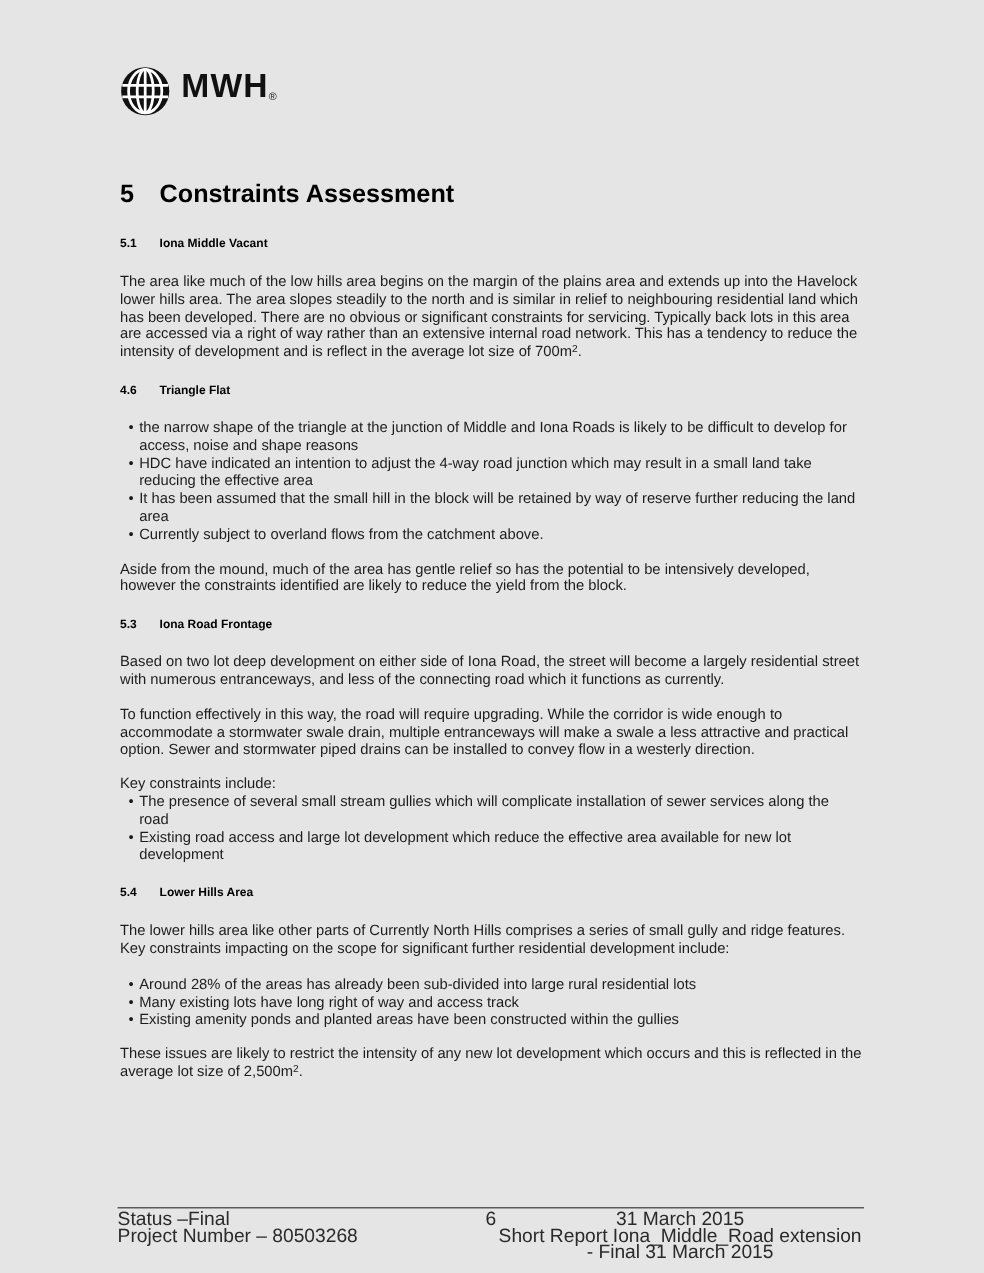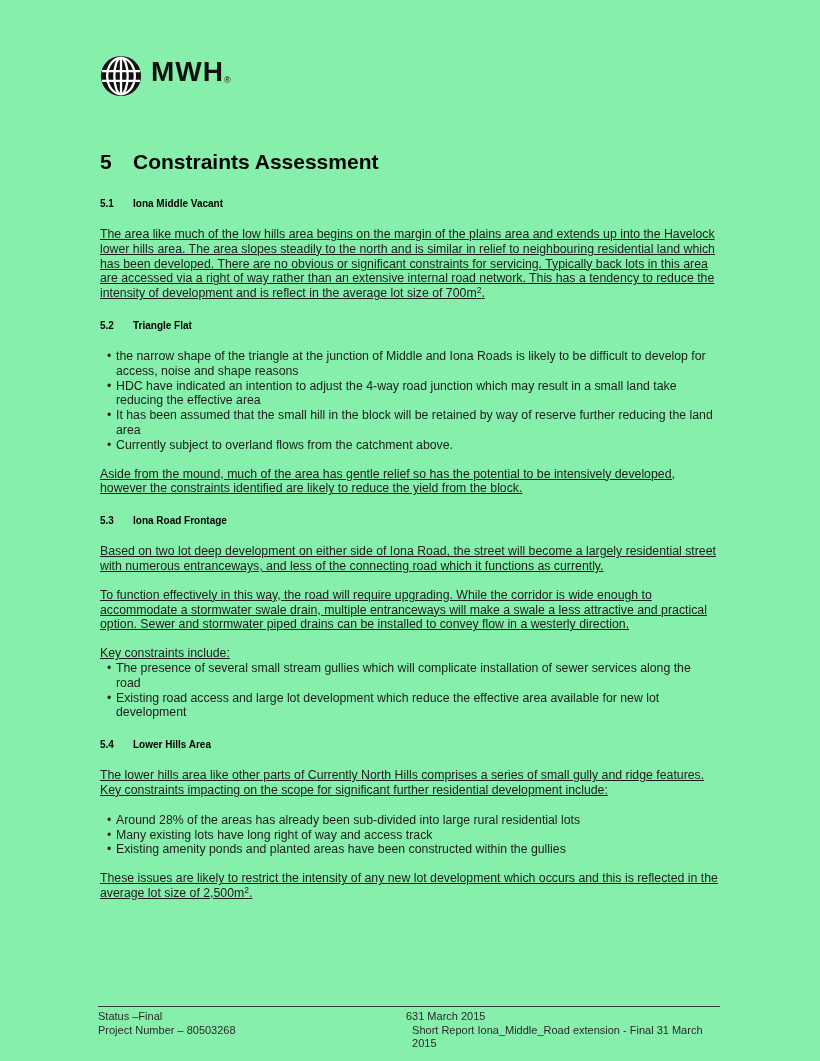--- a/index.html
+++ b/index.html
@@ -5,21 +5,21 @@
   * { margin: 0; padding: 0; box-sizing: border-box; }
   html, body { background: #ffffff; }
   body {
     font-family: "Liberation Sans", sans-serif;
     color: #1c1c1c;
   }
   .page {
     position: relative;
     width: 820px;
     height: 1061px;
-    background: #86efac;
+    background: #e5e5e5;
     overflow: hidden;
   }
   .content {
     padding: 55px 102px 0 100px;
   }
   
   .logo-row {
     display: flex;
     align-items: center;
     height: 42px;
@@ -57,21 +57,20 @@
     font-weight: bold;
     color: #000000;
     margin: 16px 0 14px 0;
   }
   h2.sec-title .sec-num { width: 33px; flex: 0 0 33px; }
   
   p.body-text {
     font-size: 12.3px;
     line-height: 14.8px;
     margin: 0 0 14px 0;
-    text-decoration: underline;
   }
   p.body-text.tight { margin-bottom: 0; }
   sup { font-size: 8.5px; line-height: 0; vertical-align: 4px; }
   ul.bullets {
     list-style: none;
     margin: 0 0 14px 0;
   }
   ul.bullets.spaced { margin-top: 15px; }
   ul.bullets li {
     display: flex;
@@ -87,27 +86,27 @@
   
   .footer {
     position: absolute;
     left: 98px;
     right: 100px;
     top: 1006px;
     border-top: 1.5px solid #3a3a3a;
     padding-top: 3px;
     display: grid;
     grid-template-columns: 1fr auto 1fr;
-    font-size: 11px;
+    font-size: 16px;
     line-height: 13.5px;
     color: #2a2a2a;
   }
   .footer .f-left { text-align: left; }
   .footer .f-center { text-align: center; }
-  .footer .f-right { text-align: left; }
+  .footer .f-right { text-align: center; }
 </style>
 </head>
 <body>
 
 <div class="page">
   <div class="content">
 
     <div class="logo-row">
       <svg class="logo-globe" viewBox="0 0 44 44" xmlns="http://www.w3.org/2000/svg">
         <circle cx="22" cy="22" r="21" fill="#111111"></circle>
@@ -130,21 +129,21 @@
     <section>
       <h2 class="sec-title">
         <span class="sec-num">5.1</span>
         <span>Iona Middle Vacant</span>
       </h2>
       <p class="body-text"><span>The area like much of the low hills area begins on the margin of the plains area and extends up into the Havelock lower hills area. The area slopes steadily to the north and is similar in relief to neighbouring residential land which has been developed. There are no obvious or significant constraints for servicing. Typically back lots in this area are accessed via a right of way rather than an extensive internal road network. This has a tendency to reduce the intensity of development and is reflect in the average lot size of 700m</span><sup>2</sup><span>.</span></p>
     </section>
 
     <section>
       <h2 class="sec-title">
-        <span class="sec-num">5.2</span>
+        <span class="sec-num">4.6</span>
         <span>Triangle Flat</span>
       </h2>
       <ul class="bullets">
         <li>
             <span class="marker">•</span>
             <span class="li-text">the narrow shape of the triangle at the junction of Middle and Iona Roads is likely to be difficult to develop for access, noise and shape reasons</span>
           </li>
         <li>
             <span class="marker">•</span>
             <span class="li-text">HDC have indicated an intention to adjust the 4-way road junction which may result in a small land take reducing the effective area</span>

